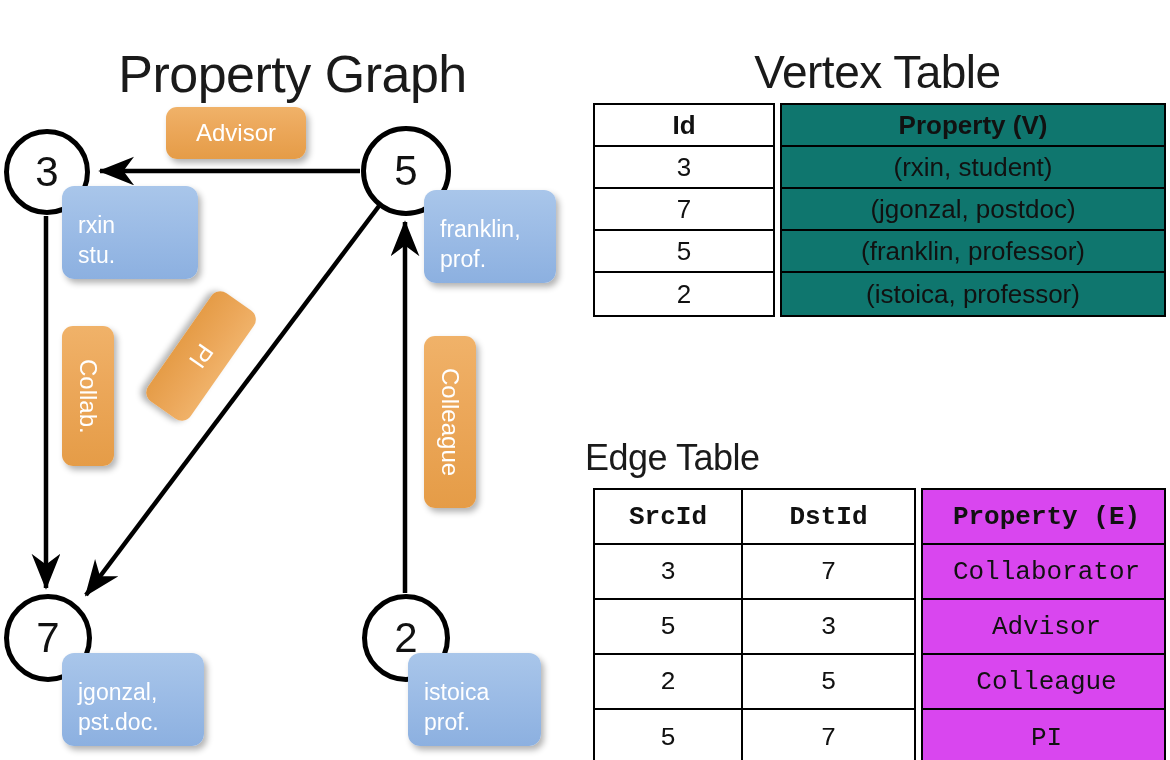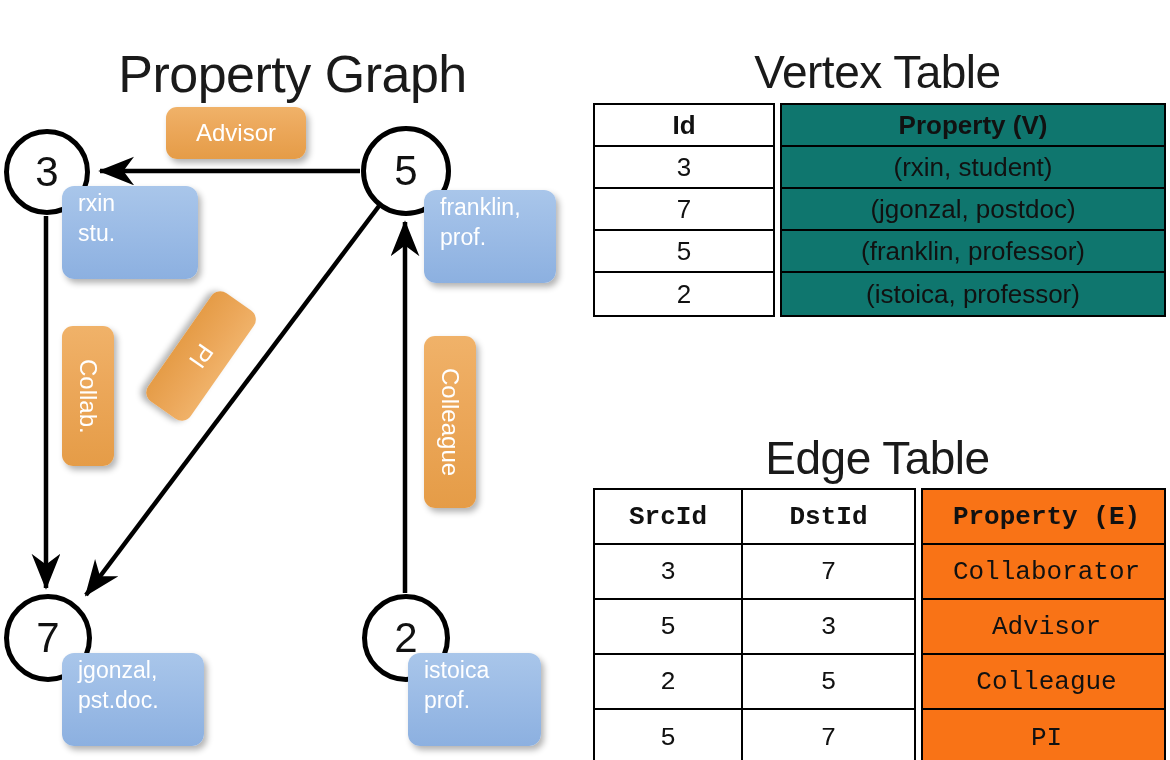--- a/index.html
+++ b/index.html
@@ -33,22 +33,21 @@
     line-height: 60px;
   }
   #title-vertex-table {
     left: 585px; top: 12px; width: 585px;
     text-align: center;
     font-size: 46px;
     line-height: 56px;
   }
   #title-edge-table {
     left: 585px; top: 398px; width: 585px;
-    text-align: center;
-    font-size: 46px;
+    font-size: 36px;
     line-height: 56px;
   }
 
   
   #graph-panel {
     position: absolute;
     left: 0; top: 0;
     width: 585px; height: 760px;
   }
   #graph-edges {
@@ -73,21 +72,21 @@
   }
 
   .prop-box {
     position: absolute;
     border-radius: 12px;
     background: linear-gradient(180deg, #a9c6ea 0%, #9cbce6 45%, #8cb0e0 100%);
     box-shadow: 3px 4px 6px rgba(0,0,0,0.30);
     color: #ffffff;
     font-size: 23px;
     line-height: 30px;
-    padding: 2px 14px 10px 16px;
+    padding: 24px 14px 10px 16px;
     box-sizing: border-box;
     z-index: 6;
     font-weight: 400;
   }
 
   .edge-label {
     position: absolute;
     border-radius: 11px;
     background: linear-gradient(180deg, #f0b269 0%, #ecа85b 40%, #e59c47 100%);
     background: linear-gradient(180deg, #f0b269 0%, #eca85b 40%, #e59c47 100%);
@@ -134,21 +133,21 @@
     font-size: 26px;
     font-weight: 300;
     color: #111;
     text-align: center;
     padding: 0 6px;
     white-space: nowrap;
   }
   .cell:last-child { border-bottom: none; }
   .cell.head { font-weight: 700; font-size: 26px; }
   .cell.blue { background: #0f766e; }
-  .cell.peach { background: #f97316; padding-left: 12px; }
+  .cell.peach { background: #d946ef; padding-left: 12px; }
 
   
   #vertex-table { left: 593px; top: 103px; }
   #vertex-table .col-id { width: 182px; }
   #vertex-table .col-prop { width: 386px; }
   #vertex-table .cell { height: 42px; }
 
   
   #edge-table { left: 593px; top: 488px; }
   #edge-table .col-src { width: 150px; }

